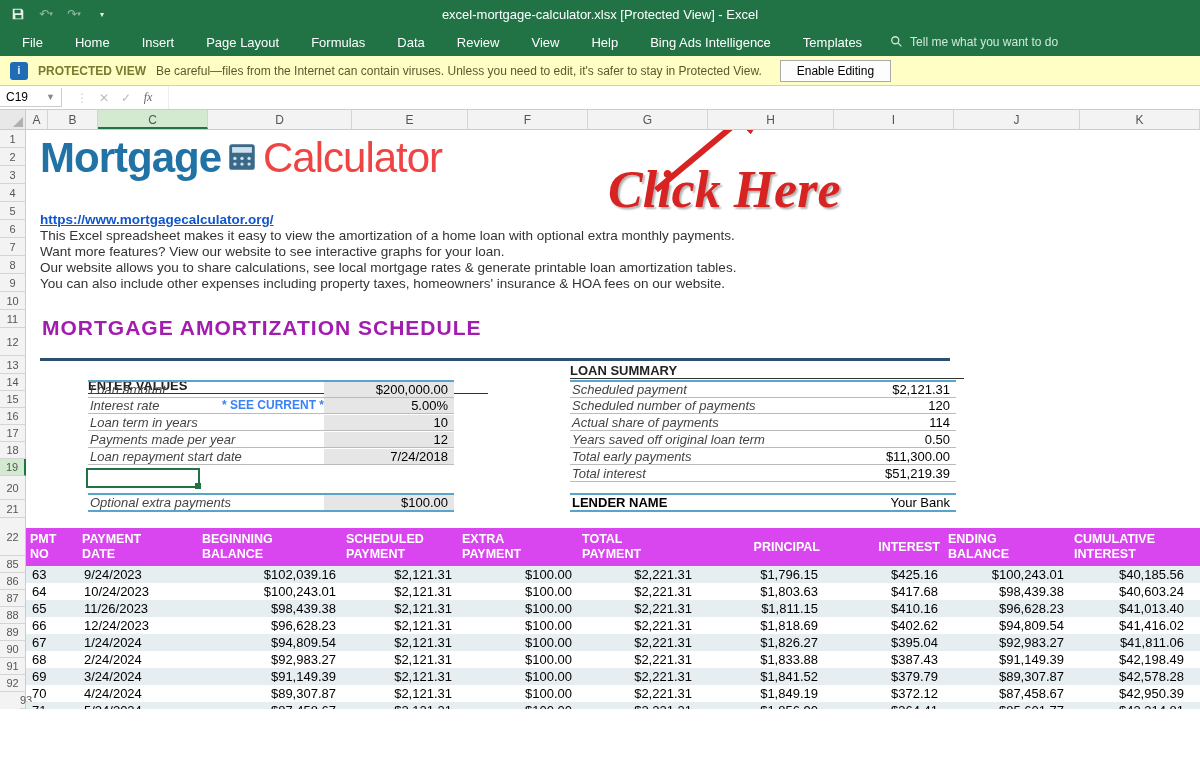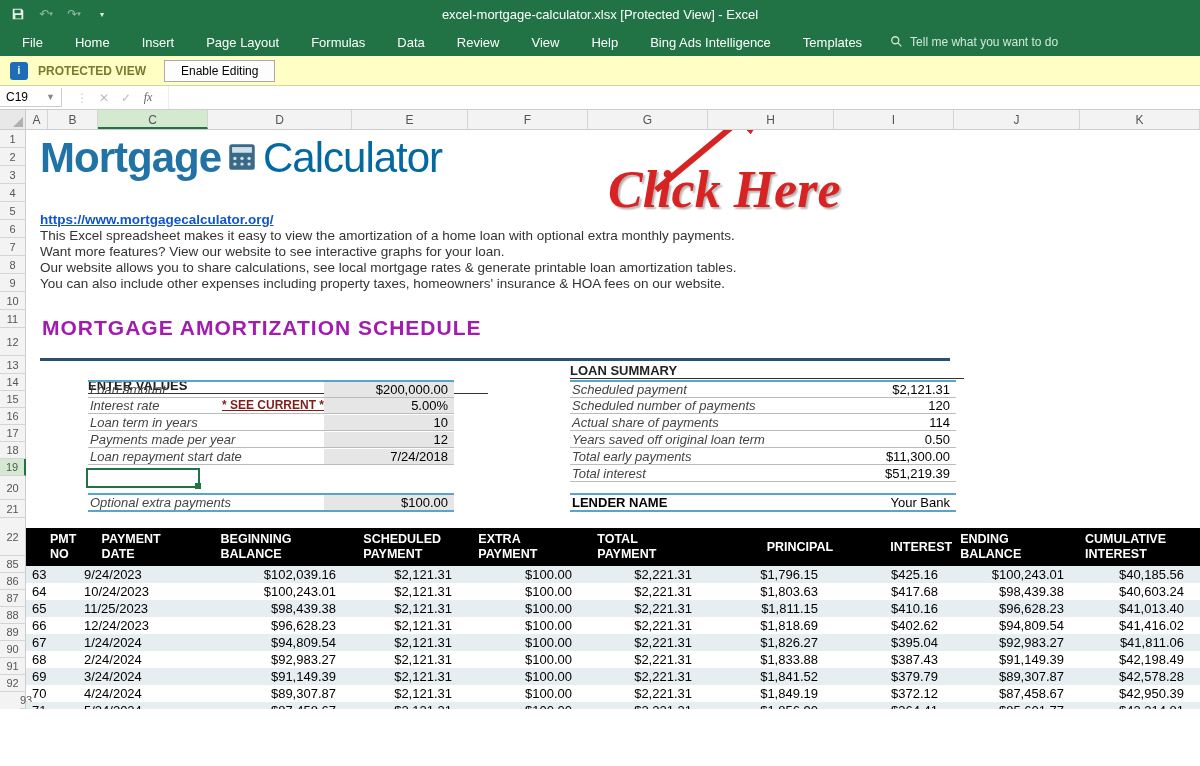--- a/index.html
+++ b/index.html
@@ -62,29 +62,29 @@
 .section-label { position: absolute; font-weight: bold; font-family: Arial; font-size: 13px; color: #222; border-bottom: 1px solid #333; }
 .ev { left: 62px; top: 248px; width: 400px; }
 .ls { left: 544px; top: 233px; width: 394px; }
 
 .kv-table { position: absolute; font-family: Arial; font-size: 13px; }
 .kv-row { display: flex; height: 17px; align-items: center; }
 .kv-row.tallrow { height: 24px; }
 .kv-label { font-style: italic; color: #444; border-bottom: 1px solid #bbb; padding-left: 2px; }
 .kv-val { text-align: right; border-bottom: 1px solid #bbb; padding-right: 6px; }
 .kv-val.shaded { background: #e6e6e6; }
-.see-current { color: #7f1d1d; text-decoration: underline; font-weight: bold; font-style: normal; font-size: 12px; }
+.see-current { color: #3b82f6; font-weight: bold; font-style: normal; font-size: 12px; }
 .topline { border-top: 2px solid #58a5c9; }
 
 
 .active-cell { position: absolute; border: 2px solid #217346; background: #fff; }
 .active-cell::after { content:''; position:absolute; right:-3px; bottom:-3px; width:6px; height:6px; background:#217346; }
 
 
-.datahdr { position: absolute; left: 0; top: 398px; background: #000000; color: #fff; font-weight: bold; font-family: Arial; font-size: 12.5px; display: flex; align-items: center; height: 38px; width: 1174px; padding-left: 20px; }
+.datahdr { position: absolute; left: 0; top: 398px; background: #d946ef; color: #fff; font-weight: bold; font-family: Arial; font-size: 12.5px; display: flex; align-items: center; height: 38px; width: 1174px; }
 .dh { padding: 0 4px; line-height: 1.2; }
 
 
 .datarows { position: absolute; left: 0; top: 436px; font-family: Arial; font-size: 13px; width: 1174px; }
 .dr { display: flex; height: 17px; align-items: center; }
 .dr.band { background: #e6eef2; }
 .dc { padding: 0 6px; text-align: right; }
 .dc.left { text-align: left; }
 
 
@@ -126,20 +126,21 @@
         <circle cx="6" cy="6" r="4" stroke="#d0e8d9" stroke-width="1.5" fill="none"></circle>
         <line x1="9" y1="9" x2="13" y2="13" stroke="#d0e8d9" stroke-width="1.5"></line>
       </svg>
     <span>Tell me what you want to do</span>
   </div>
 </div>
 
 <div class="protected">
   <div class="shield">i</div>
   <span class="pv-label">PROTECTED VIEW</span>
+  <span>Be careful—files from the Internet can contain viruses. Unless you need to edit, it's safer to stay in Protected View.</span>
   <button class="enable-btn">Enable Editing</button>
 </div>
 
 <div class="formula-row">
   <div class="namebox">
       <span>C19</span>
       <span class="dd">▼</span>
     </div>
   <div class="fb-buttons">
     <span style="color:#ccc">⋮</span>
@@ -204,21 +205,21 @@
     <div class="logo">
       <span style="color:#2173a6;font-weight:bold">Mortgage</span><span class="calc-icon"><svg width="38" height="34" viewBox="0 0 24 24">
             <rect x="3" y="3" width="18" height="18" rx="2" fill="#3a6a88"></rect>
             <rect x="5" y="5" width="14" height="4" fill="#cfe1ec"></rect>
             <circle cx="7" cy="13" r="1.2" fill="#cfe1ec"></circle>
             <circle cx="12" cy="13" r="1.2" fill="#cfe1ec"></circle>
             <circle cx="17" cy="13" r="1.2" fill="#cfe1ec"></circle>
             <circle cx="7" cy="17" r="1.2" fill="#cfe1ec"></circle>
             <circle cx="12" cy="17" r="1.2" fill="#cfe1ec"></circle>
             <circle cx="17" cy="17" r="1.2" fill="#cfe1ec"></circle>
-          </svg></span><span style="color:#0369a1">Calculator</span>
+          </svg></span><span style="color:#ef4444">Calculator</span>
     </div>
 
     <div class="desc">
       <a>https://www.mortgagecalculator.org/</a>
       <p>This Excel spreadsheet makes it easy to view the amortization of a home loan with optional extra monthly payments.</p>
       <p>Want more features? View our website to see interactive graphs for your loan.</p>
       <p>Our website allows you to share calculations, see local mortgage rates &amp; generate printable loan amortization tables.</p>
       <p>You can also include other expenses including property taxes, homeowners' insurance &amp; HOA fees on our website.</p>
     </div>
 
@@ -334,21 +335,21 @@
           <div class="dc" style="width: 116px;">$2,121.31</div>
           <div class="dc" style="width: 120px;">$100.00</div>
           <div class="dc" style="width: 120px;">$2,221.31</div>
           <div class="dc" style="width: 126px;">$1,803.63</div>
           <div class="dc" style="width: 120px;">$417.68</div>
           <div class="dc" style="width: 126px;">$98,439.38</div>
           <div class="dc" style="width: 120px;">$40,603.24</div>
         </div>
         <div class="dr band">
           <div class="dc left" style="width: 52px;">65</div>
-          <div class="dc left" style="width: 120px;">11/25/2023</div>
+          <div class="dc left" style="width: 120px;">11/26/2023</div>
           <div class="dc" style="width: 144px;">$98,439.38</div>
           <div class="dc" style="width: 116px;">$2,121.31</div>
           <div class="dc" style="width: 120px;">$100.00</div>
           <div class="dc" style="width: 120px;">$2,221.31</div>
           <div class="dc" style="width: 126px;">$1,811.15</div>
           <div class="dc" style="width: 120px;">$410.16</div>
           <div class="dc" style="width: 126px;">$96,628.23</div>
           <div class="dc" style="width: 120px;">$41,013.40</div>
         </div>
         <div class="dr">

